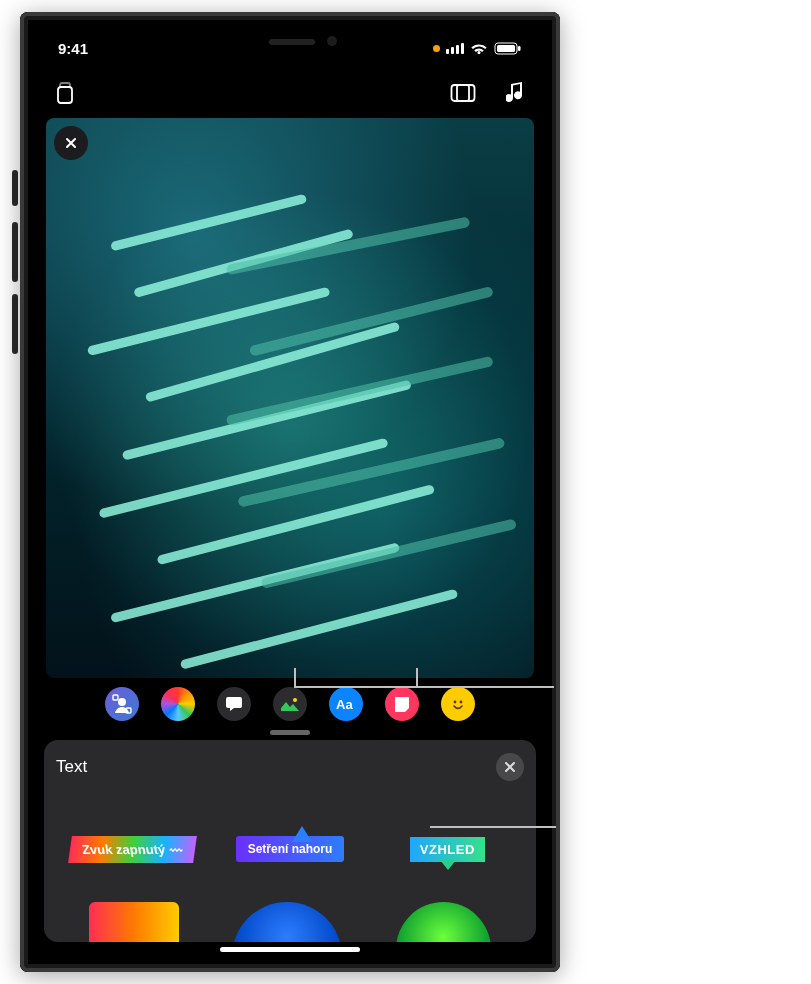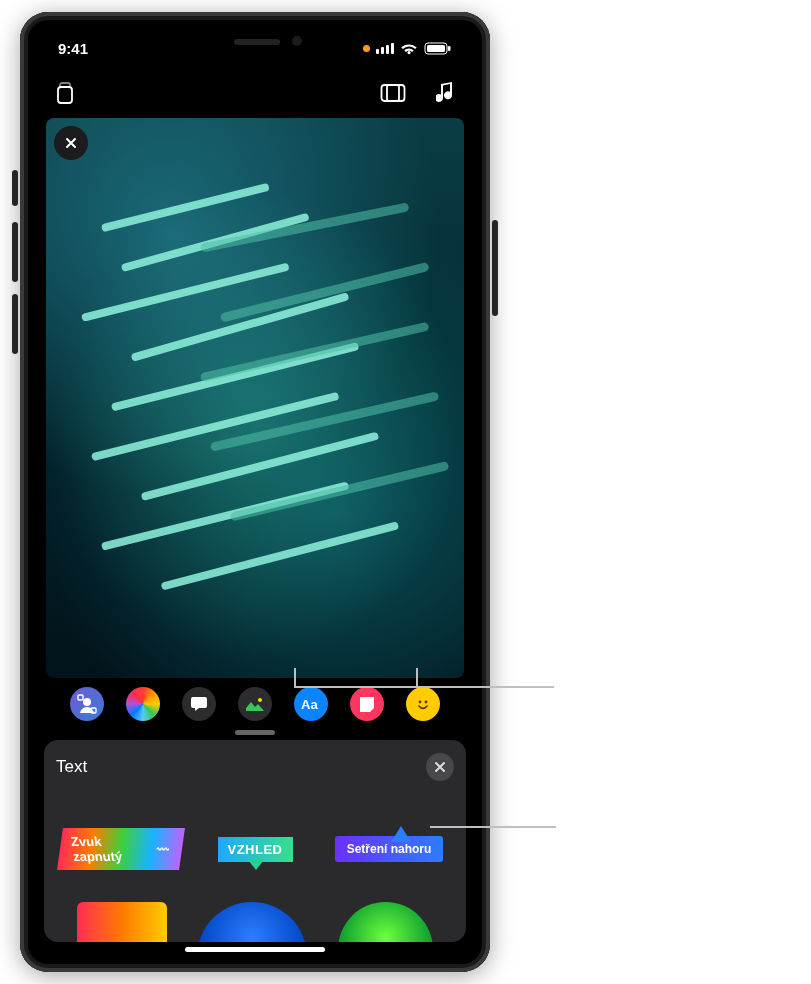--- a/index.html
+++ b/index.html
@@ -8,26 +8,27 @@
     font-family: -apple-system, "Helvetica Neue", Arial, sans-serif;
     width: 811px;
     height: 984px;
     position: relative;
   }
   
   .frame {
     position: absolute;
     left: 20px;
     top: 12px;
-    width: 470px;
+    width: 540px;
     height: 960px;
     background: #000;
-    border-radius: 28px;
+    border-radius: 8px;
     box-shadow: inset 0 0 0 4px #3a3a3a, inset 0 0 0 8px #1a1a1a, 0 4px 24px rgba(0,0,0,.35);
     overflow: hidden;
+    text-align: right;
   }
   
   .side-btn {
     position: absolute;
     background: #2b2b2b;
     border-radius: 3px;
   }
   .side-btn.left1 { left: 12px; top: 170px; width: 6px; height: 36px; }
   .side-btn.left2 { left: 12px; top: 222px; width: 6px; height: 60px; }
   .side-btn.left3 { left: 12px; top: 294px; width: 6px; height: 60px; }
@@ -356,31 +357,31 @@
           <div class="tag tag1">
               <span>
                 <span>Zvuk zapnutý</span>
             <svg width="14" height="12" viewBox="0 0 14 12">
                   <path d="M1 6c2-4 2 4 4 0s2 4 4 0 2 4 4 0" stroke="#fff" stroke-width="1.4" fill="none" stroke-linecap="round"></path>
                 </svg>
           </span>
             </div>
         </div>
         <div class="label-card">
+          <div class="tag3-wrap">
+            <div class="tag3-burst"></div>
+            <div class="tag tag3">Setření nahoru</div>
+          </div>
+        </div>
+        <div class="label-card">
           <div class="tag2-wrap">
             <div class="tag tag2">VZHLED</div>
             <div class="tag2-tail"></div>
           </div>
         </div>
-        <div class="label-card">
-          <div class="tag3-wrap">
-            <div class="tag3-burst"></div>
-            <div class="tag tag3">Setření nahoru</div>
-          </div>
-        </div>
       </div>
 
       <div class="shapes-row">
         <div class="shape1"></div>
         <div class="shape2"></div>
         <div class="shape3"></div>
       </div>
     </div>
 
     <div class="home-indicator"></div>

